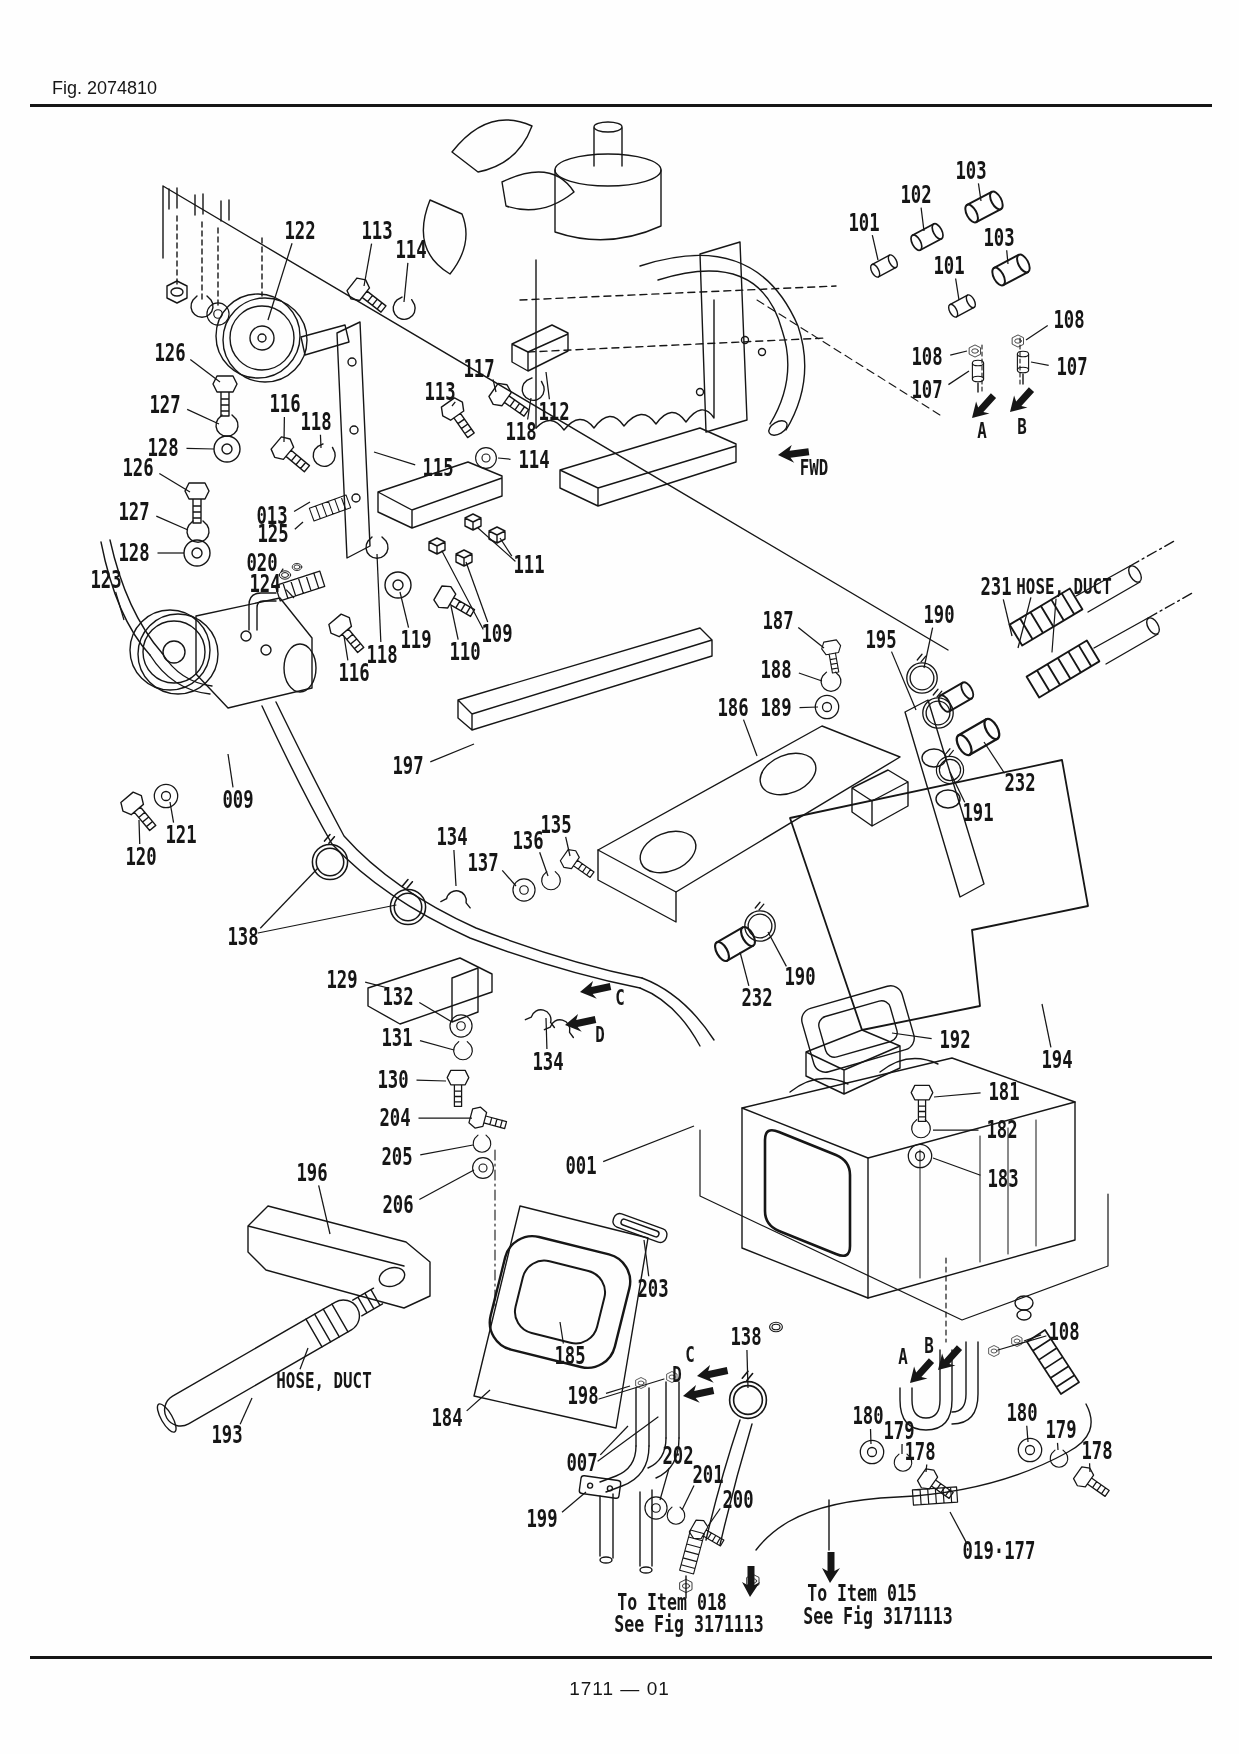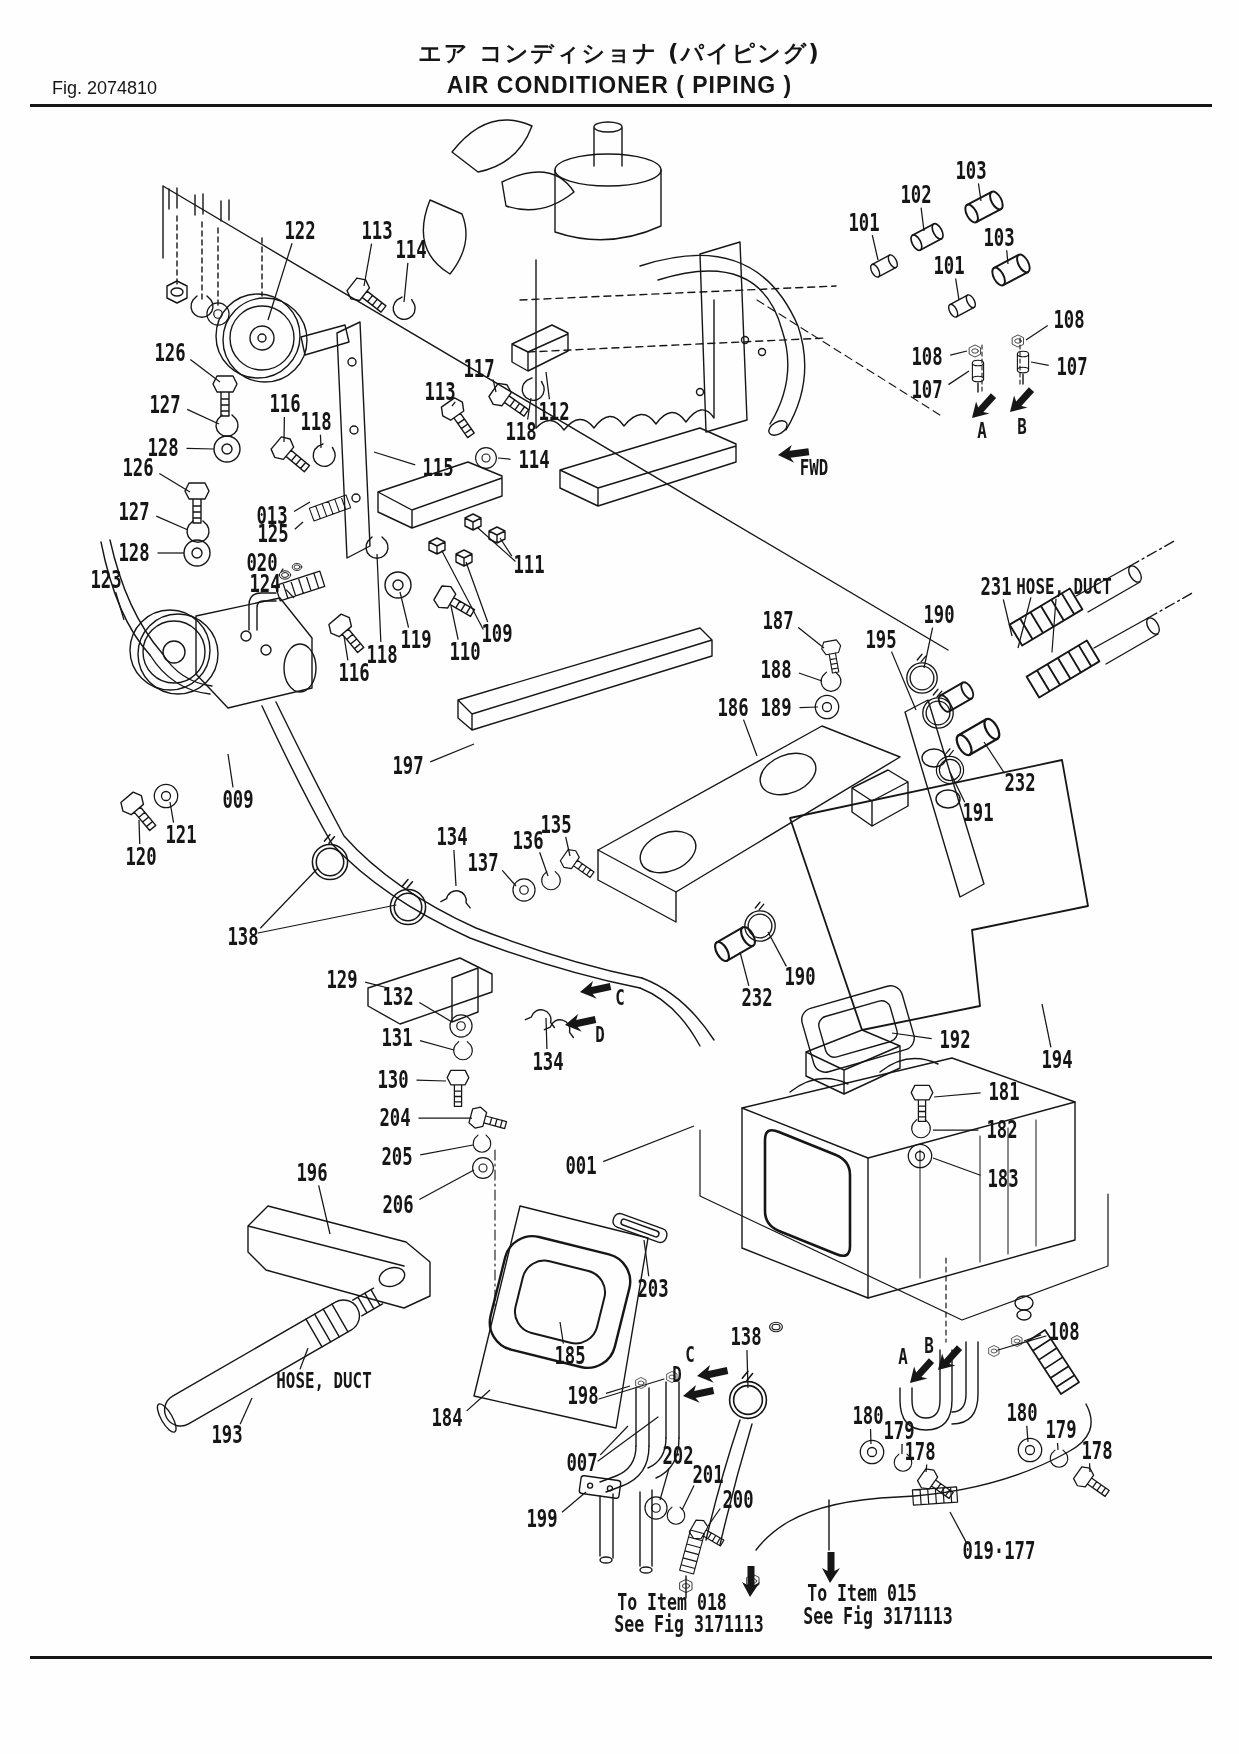--- a/index.html
+++ b/index.html
@@ -23,23 +23,21 @@
   .pn{font-size:24px;}
   .ltr{font-size:22px;}
   .txt{font-size:22px;}
   .note{font-size:23px;}
 </style>
 </head>
 <body>
 
 <div id="stage">
 
-  <div id="title-ja" class="hdr">エア  コンディショナ (パイピング)</div>
   <div id="fig-label" class="hdr">Fig. 2074810</div>
-  <div id="title-en" class="hdr">AIR  CONDITIONER ( PIPING )</div>
   <div id="rule-top" class="rule"></div>
 
   <svg id="art" class="layer" width="1239" height="1754" viewBox="0 0 1239 1754">
     <defs>
       <g id="sym-washer">
           <circle r="13"></circle>
           <circle r="5"></circle>
         </g>
       <g id="sym-clip">
           <path d="M-9,-7 A11,11 0 1 0 9,-7 M-9,-7 l4,-4 M9,-7 l-4,-4"></path>
@@ -583,13 +581,14 @@
       <div class="callout ltr" style="left: 929px; top: 1346px;">B</div>
       <div class="callout txt" style="left: 1064px; top: 587px;">HOSE, DUCT</div>
       <div class="callout txt" style="left: 324px; top: 1381px;">HOSE, DUCT</div>
       <div class="callout note" style="left: 672px; top: 1602px;">To Item 018</div>
       <div class="callout note" style="left: 689px; top: 1624px;">See Fig 3171113</div>
       <div class="callout note" style="left: 862px; top: 1593px;">To Item 015</div>
       <div class="callout note" style="left: 878px; top: 1616px;">See Fig 3171113</div>
     </div>
 
   <div id="rule-bottom" class="rule"></div>
+  <div id="page-ref">1711 — 01</div>
 </div>
 
 </body></html>

